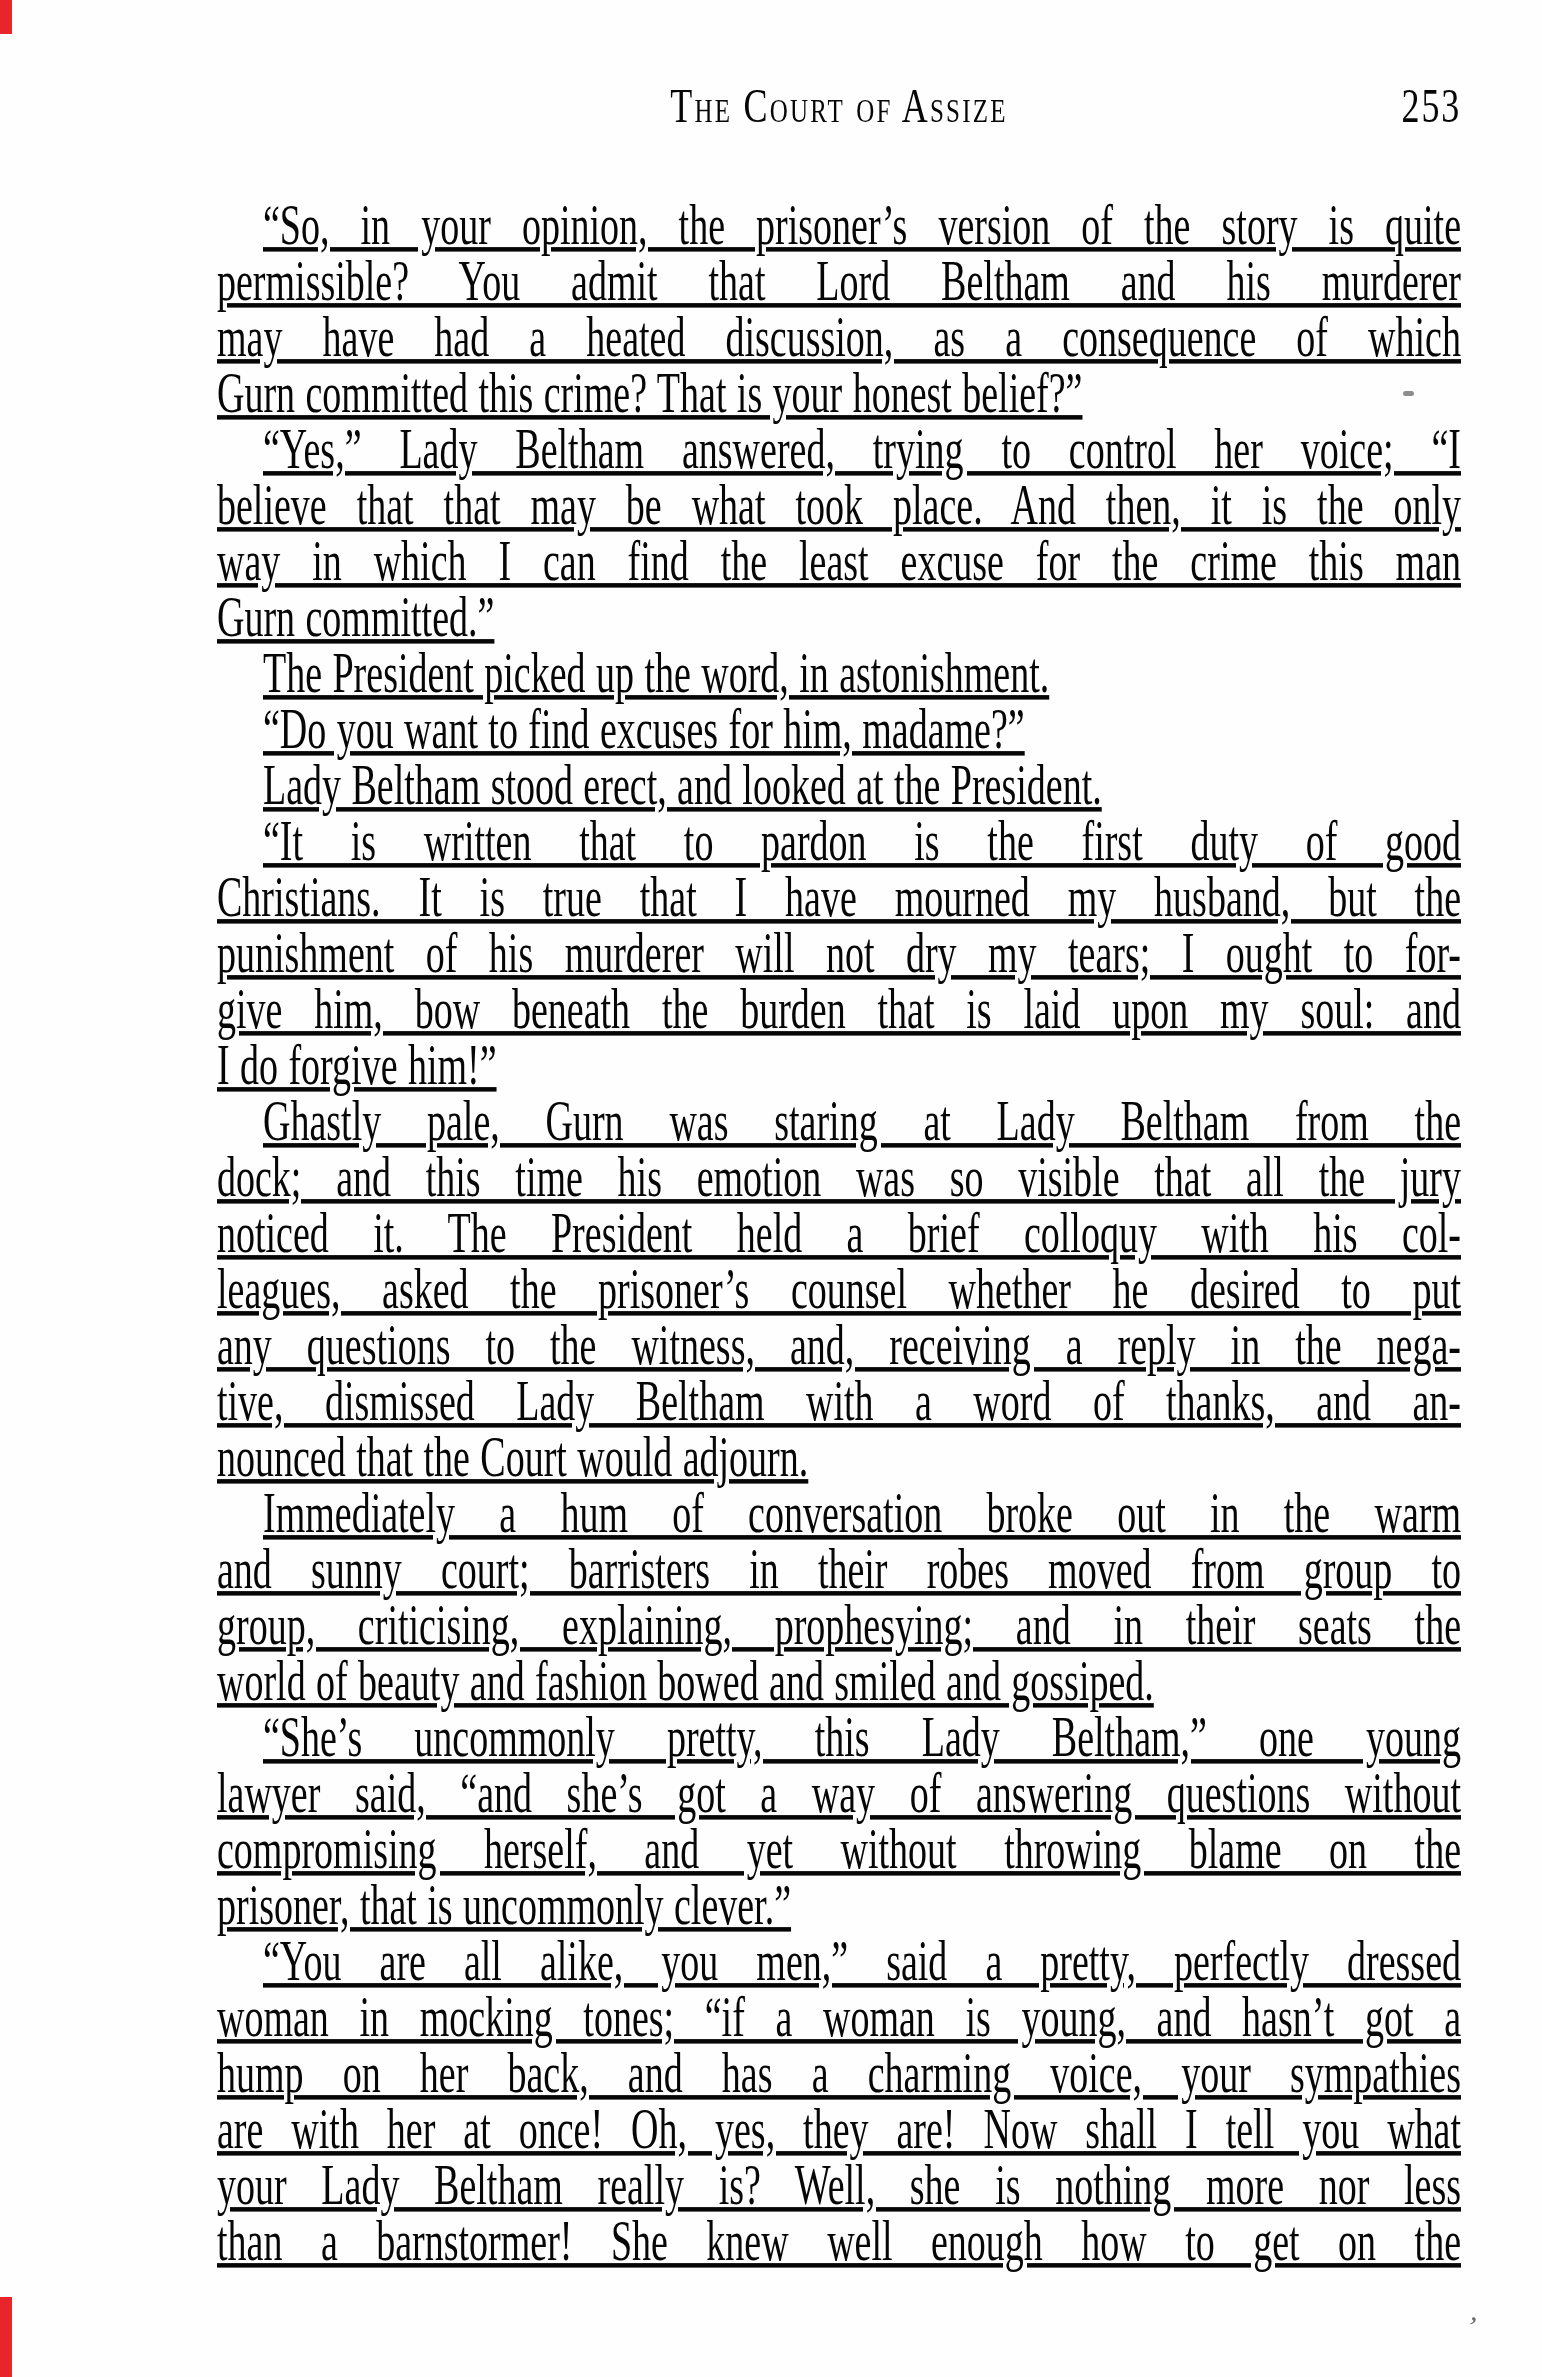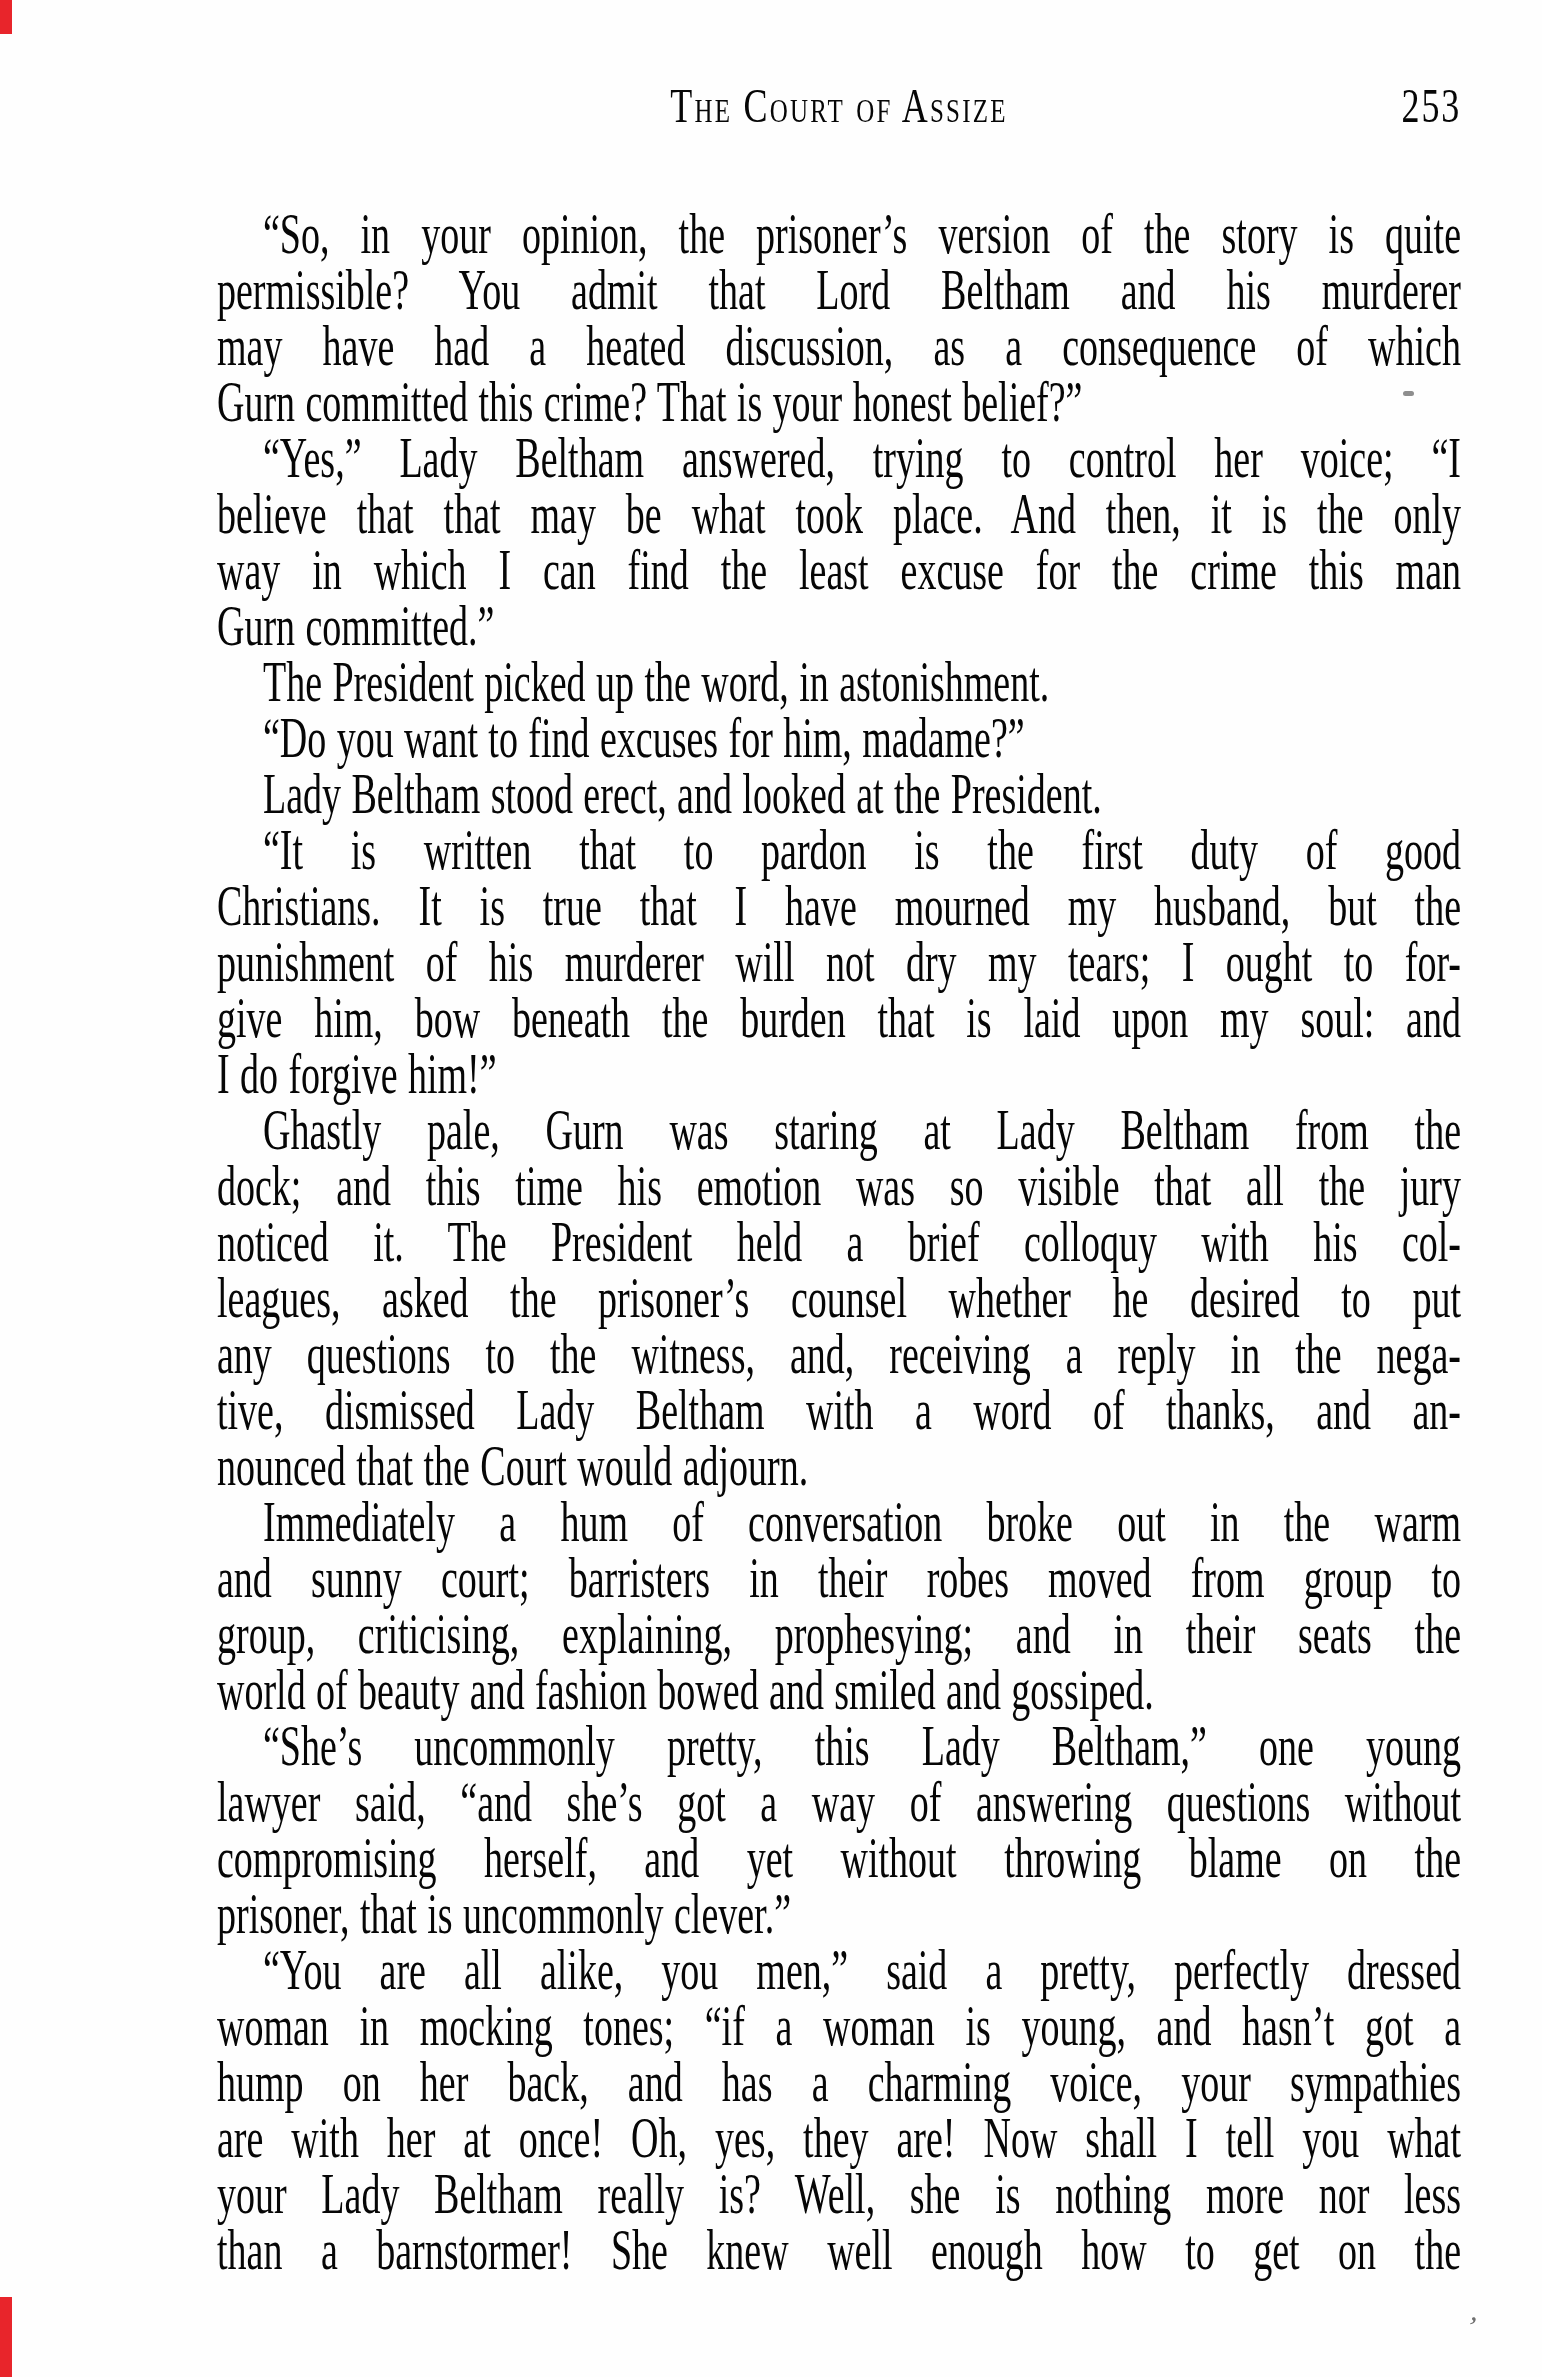--- a/index.html
+++ b/index.html
@@ -45,22 +45,23 @@
     transform-origin: 50% 60%;
     font-size: 36px;
     line-height: 52px;
     letter-spacing: 1.8px;
   }
 
   
   .body-text {
     position: absolute;
     left: 217px;
-    top: 207px;
+    top: 198px;
     width: 1244px;
+    text-decoration: underline;
   }
   .text-line {
     font-size: 38px;
     height: 56px;
     line-height: 56px;
     text-align: justify;
     text-align-last: justify;
     transform: scaleY(1.5);
     transform-origin: 50% 55%;
     word-spacing: 0.9px;

